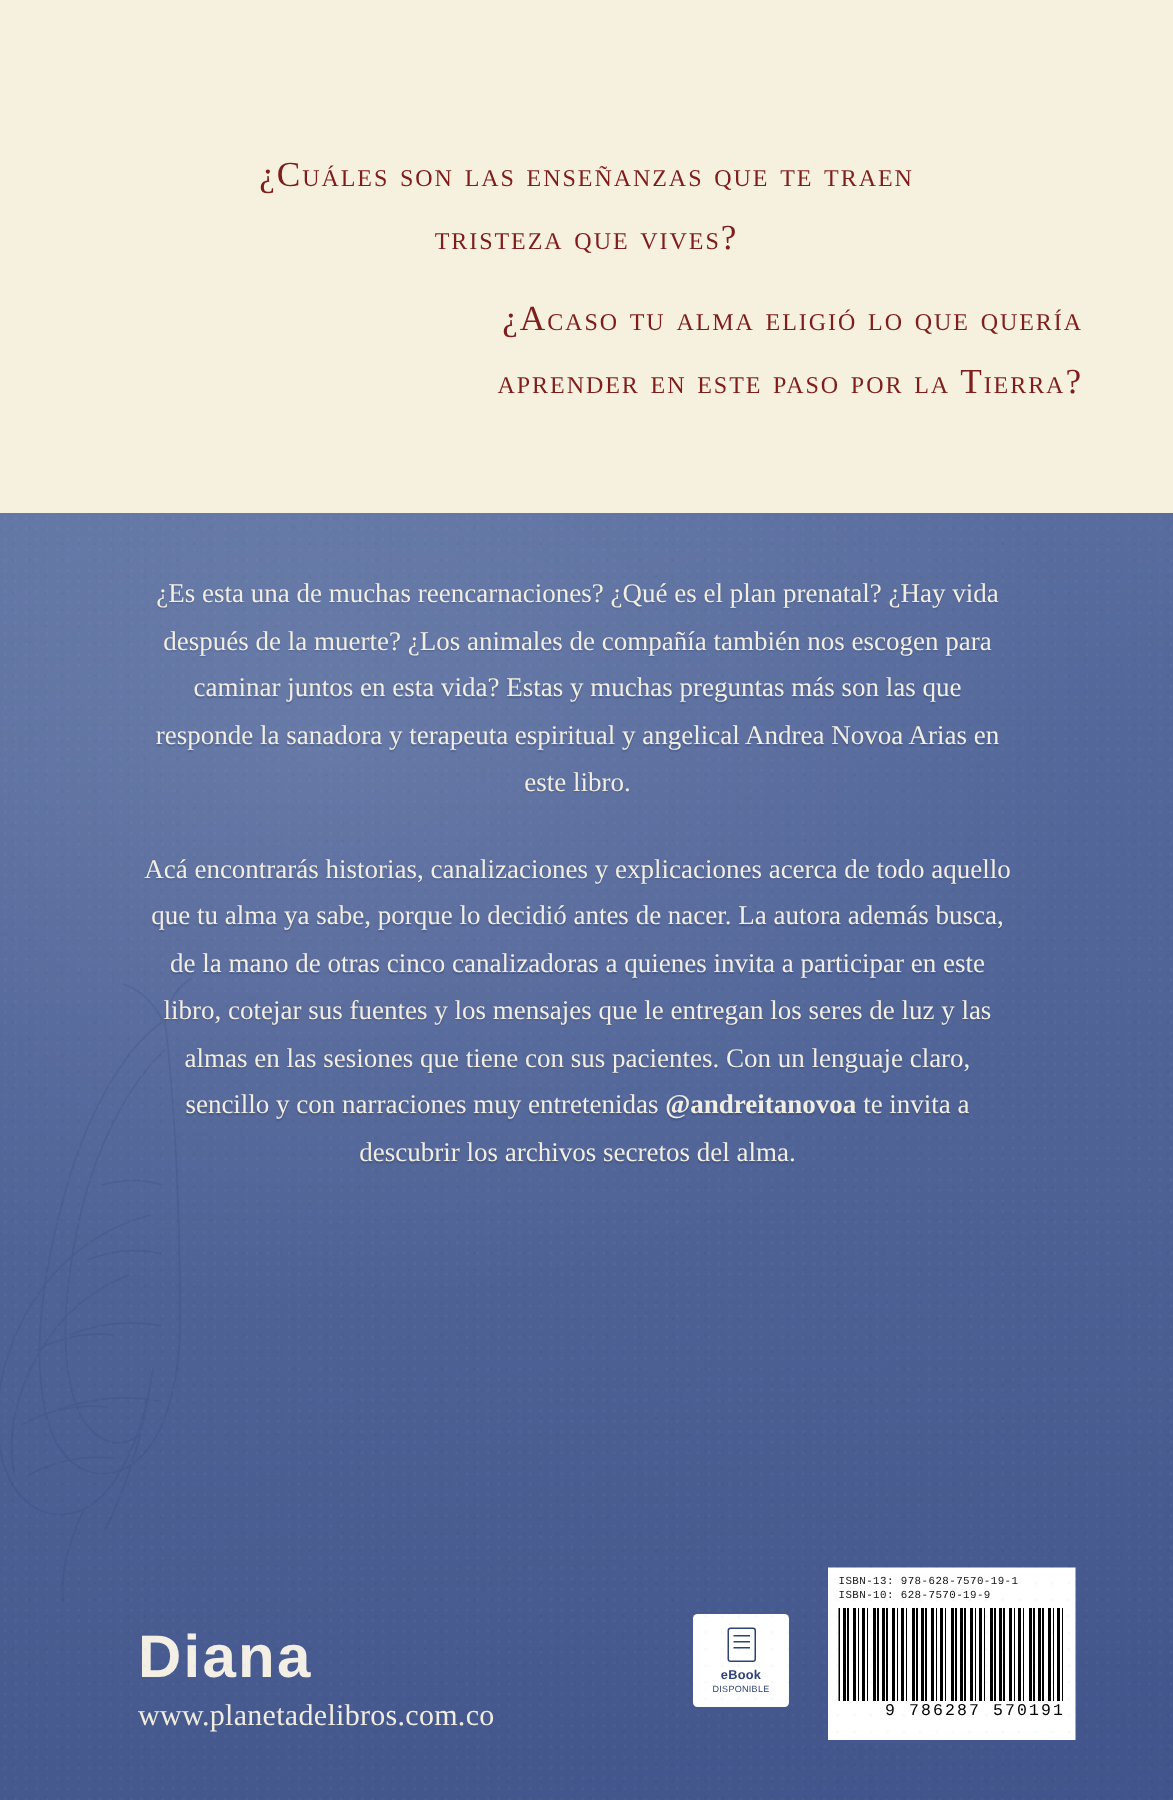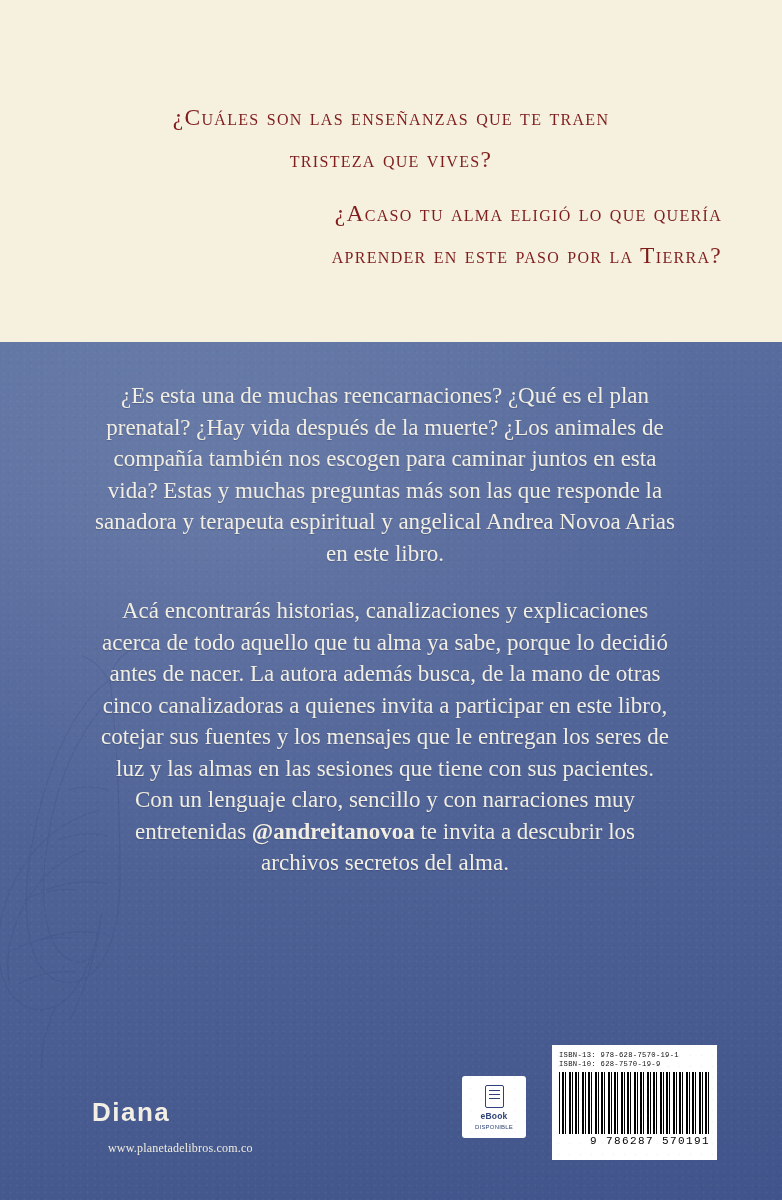--- a/index.html
+++ b/index.html
@@ -72,46 +72,46 @@
     opacity: 0.22;
     pointer-events: none;
   }
 
   .blurb {
     position: absolute;
     top: 38px; left: 95px;
     width: 580px;
     color: #f2eee2;
     font-family: "Liberation Serif", serif;
-    font-size: 23px;
+    font-size: 18px;
     line-height: 31.5px;
     text-align: center;
     text-shadow: 0 1px 1px rgba(20,30,60,0.25);
   }
   .blurb p { margin: 0; }
   .blurb p + p { margin-top: 26px; }
   .handle { font-weight: bold; }
 
   
   .logo {
     position: absolute;
     left: 92px; bottom: 72px;
     color: #f3efe4;
     font-family: "Liberation Sans", sans-serif;
-    font-size: 26px;
+    font-size: 40px;
     font-weight: bold;
     letter-spacing: 1.5px;
     margin-top: 16px;
   }
   .website {
     position: absolute;
-    left: 108px; bottom: 44px;
+    left: 92px; bottom: 44px;
     color: #f0ecdf;
     font-family: "Liberation Serif", serif;
-    font-size: 12px;
+    font-size: 20px;
     letter-spacing: .2px;
   }
 
   .ebook-badge {
     position: absolute;
     left: 462px; bottom: 62px;
     width: 64px; height: 62px;
     background: #ffffff;
     border-radius: 3px;
     display: flex;

